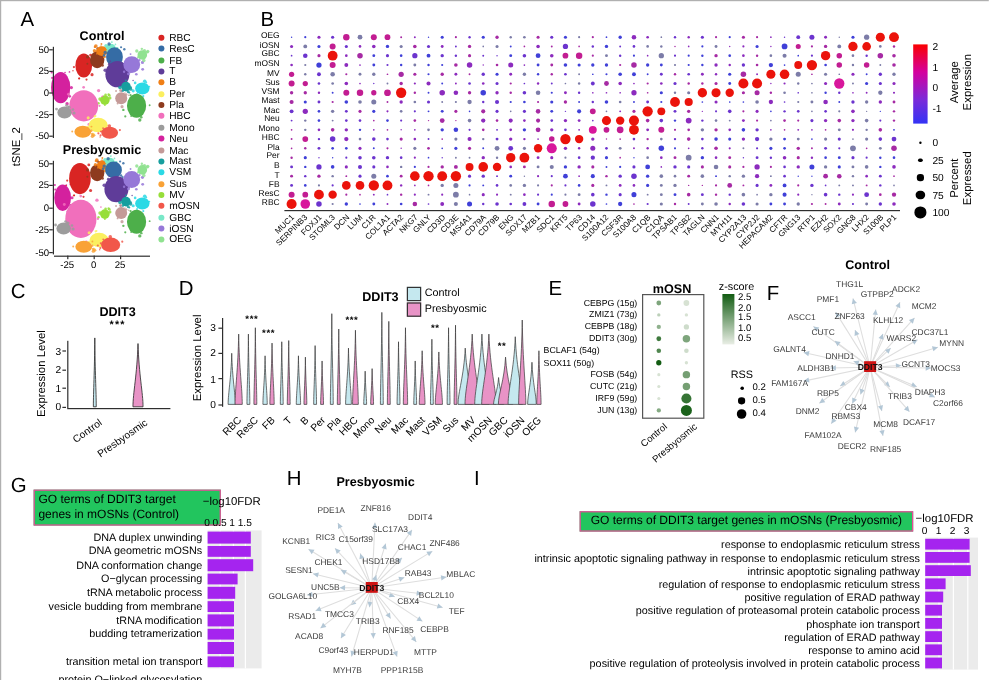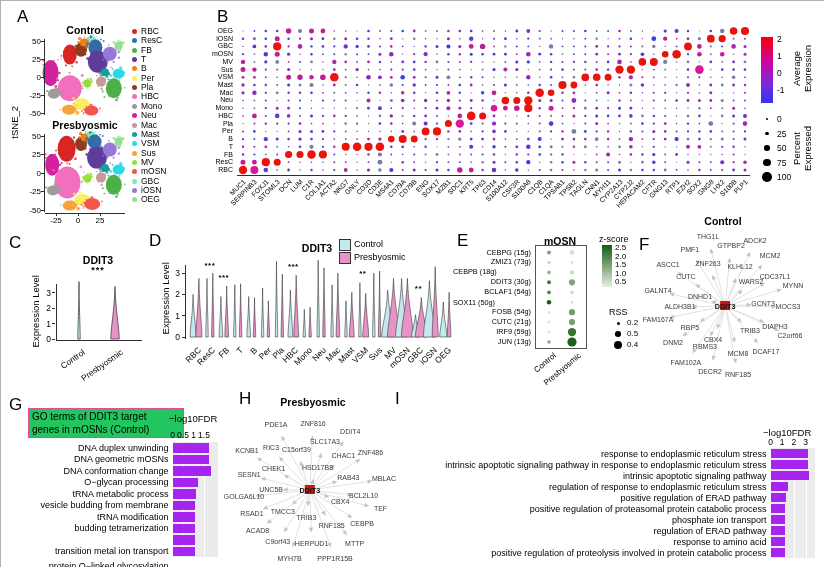--- a/index.html
+++ b/index.html
@@ -1471,23 +1471,23 @@
       <div style="position: absolute; left: 210.8px; top: 271.62px; width: 24px; text-align: center; font-size: 8px; font-weight: bold; letter-spacing: 0.5px;">***</div>
       <div style="position: absolute; left: 280.3px; top: 260.97px; width: 24px; text-align: center; font-size: 8px; font-weight: bold; letter-spacing: 0.5px;">***</div>
       <div style="position: absolute; left: 349.8px; top: 268.425px; width: 24px; text-align: center; font-size: 8px; font-weight: bold; letter-spacing: 0.5px;">**</div>
       <div style="position: absolute; left: 405.4px; top: 283.335px; width: 24px; text-align: center; font-size: 8px; font-weight: bold; letter-spacing: 0.5px;">**</div>
     </div>
 
   <div class="ptitle" style="left:519px;top:234px;width:80px">mOSN</div>
   <div id="eRows">
       <div style="position: absolute; left: 452px; top: 246.5px; width: 78px; text-align: right; font-size: 7.3px;">CEBPG (15g)</div>
       <div style="position: absolute; left: 452px; top: 256.45px; width: 78px; text-align: right; font-size: 7.3px;">ZMIZ1 (73g)</div>
-      <div style="position: absolute; left: 452px; top: 266.4px; width: 78px; font-size: 7.3px;">CEBPB (18g)</div>
+      <div style="position: absolute; left: 452px; top: 266.4px; width: 78px; text-align: right; font-size: 7.3px;">CEBPB (18g)</div>
       <div style="position: absolute; left: 452px; top: 276.35px; width: 78px; text-align: right; font-size: 7.3px;">DDIT3 (30g)</div>
-      <div style="position: absolute; left: 452px; top: 286.3px; width: 78px; text-align: right; font-size: 7.3px;">BCLAF1 (54g)</div>
+      <div style="position: absolute; left: 452px; top: 286.3px; width: 78px; text-align: left; font-size: 7.3px;">BCLAF1 (54g)</div>
       <div style="position: absolute; left: 452px; top: 297px; width: 78px; font-size: 7.3px;">SOX11 (50g)</div>
       <div style="position: absolute; left: 452px; top: 306.2px; width: 78px; text-align: right; font-size: 7.3px;">FOSB (54g)</div>
       <div style="position: absolute; left: 452px; top: 316.15px; width: 78px; text-align: right; font-size: 7.3px;">CUTC (21g)</div>
       <div style="position: absolute; left: 452px; top: 326.1px; width: 78px; text-align: right; font-size: 7.3px;">IRF9 (59g)</div>
       <div style="position: absolute; left: 452px; top: 336.05px; width: 78px; text-align: right; font-size: 7.3px;">JUN (13g)</div>
     </div>
   <svg id="ePlot" style="left:534px;top:244px;border:1px solid #555" width="50" height="102">
       <circle cx="13" cy="6.5" r="2.0" fill="rgb(126,165,124)"></circle>
       <circle cx="36" cy="6.5" r="2.4" fill="rgb(215,226,211)"></circle>
       <circle cx="13" cy="16.4" r="1.4" fill="rgb(188,208,185)"></circle>
@@ -1753,20 +1753,21 @@
       <text x="23.6" y="133.9" text-anchor="middle" font-size="7" fill="#3A3A3A">ACAD8</text>
       <text x="43.8" y="145.1" text-anchor="middle" font-size="7" fill="#3A3A3A">C9orf43</text>
       <text x="77.6" y="147.1" text-anchor="middle" font-size="7" fill="#3A3A3A">HERPUD1</text>
       <text x="120.6" y="147.1" text-anchor="middle" font-size="7" fill="#3A3A3A">MTTP</text>
       <text x="55.5" y="161.5" text-anchor="middle" font-size="7" fill="#3A3A3A">MYH7B</text>
       <text x="101.0" y="161.5" text-anchor="middle" font-size="7" fill="#3A3A3A">PPP1R15B</text>
       <rect x="70.8" y="86.0" width="10" height="9" fill="#CE1212"></rect>
       <text x="75.8" y="93.5" text-anchor="middle" font-size="7.2" font-weight="bold" fill="#111">DDIT3</text>
     </svg>
 
+  <div class="titlebox" style="left:482px;top:425px;width:270px;height:13px;text-align:center">GO terms of DDIT3 target genes in mOSNs (Presbyosmic)</div>
   <div class="abs" style="left:762px;top:426px;font-size:9.5px">−log10FDR</div>
   <div id="iPlot">
       <div style="position: absolute; left: 769.5px; top: 447px; width: 44px; height: 110px; background: rgb(235, 235, 235);"></div>
       <div style="position: absolute; left: 761.5px; top: 436px; width: 16px; text-align: center; font-size: 8.5px;">0</div>
       <div style="position: absolute; left: 781.2px; top: 447px; width: 1px; height: 110px; background: rgb(255, 255, 255);"></div>
       <div style="position: absolute; left: 773.2px; top: 436px; width: 16px; text-align: center; font-size: 8.5px;">1</div>
       <div style="position: absolute; left: 792.9px; top: 447px; width: 1px; height: 110px; background: rgb(255, 255, 255);"></div>
       <div style="position: absolute; left: 784.9px; top: 436px; width: 16px; text-align: center; font-size: 8.5px;">2</div>
       <div style="position: absolute; left: 804.6px; top: 447px; width: 1px; height: 110px; background: rgb(255, 255, 255);"></div>
       <div style="position: absolute; left: 796.6px; top: 436px; width: 16px; text-align: center; font-size: 8.5px;">3</div>

